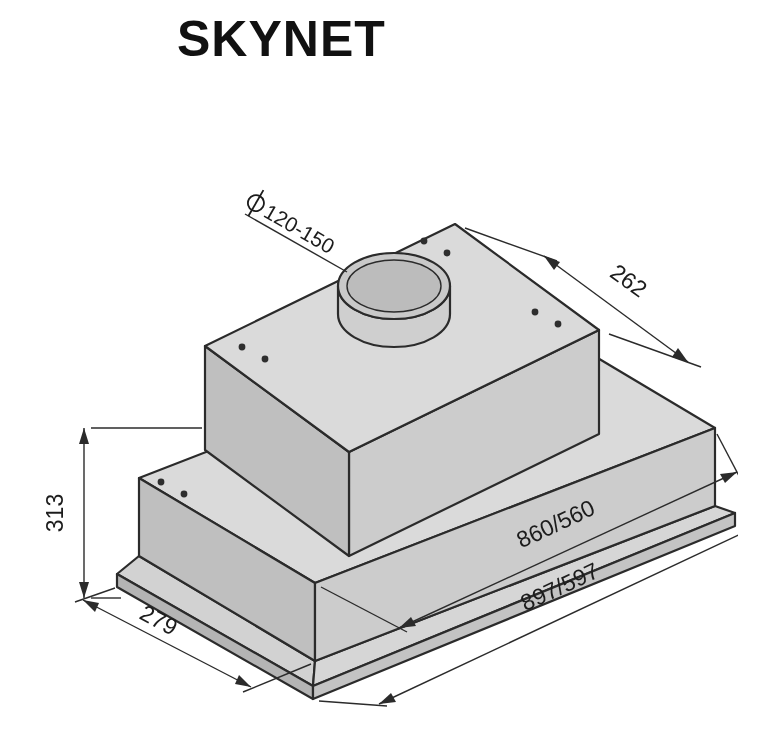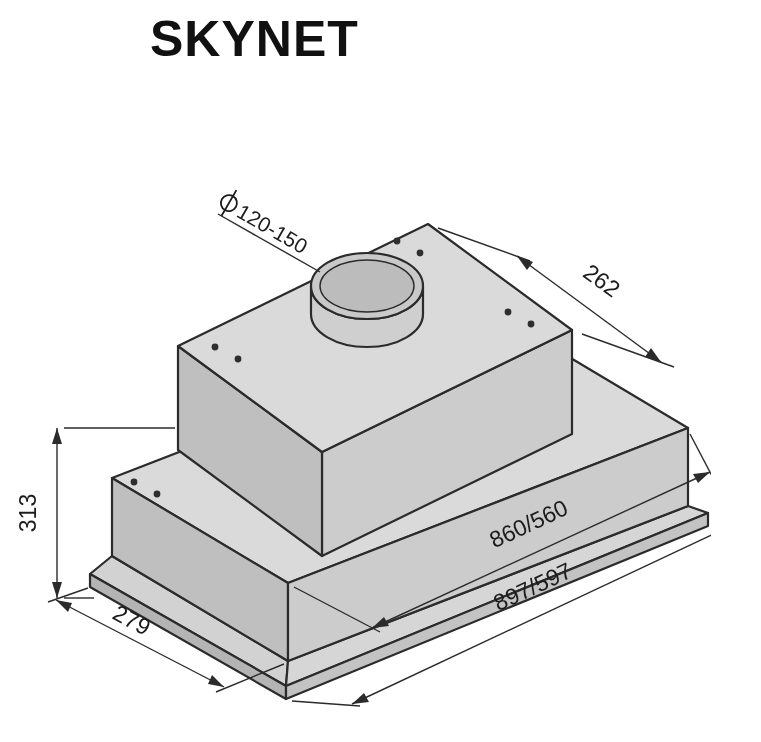--- a/index.html
+++ b/index.html
@@ -3,20 +3,21 @@
 <meta charset="utf-8">
 <style>
   html, body { margin: 0; padding: 0; background: #ffffff; }
   .page {
     position: relative;
     width: 711px;
     height: 742px;
     background: #ffffff;
     font-family: "Liberation Sans", "DejaVu Sans", sans-serif;
     overflow: hidden;
+    margin-left: 27px;
   }
   svg { display: block; }
   svg text {
     font-family: "Liberation Sans", "DejaVu Sans", sans-serif;
     fill: #1c1c1c;
   }
   .title-text {
     font-size: 50px;
     font-weight: bold;
     letter-spacing: 1px;

